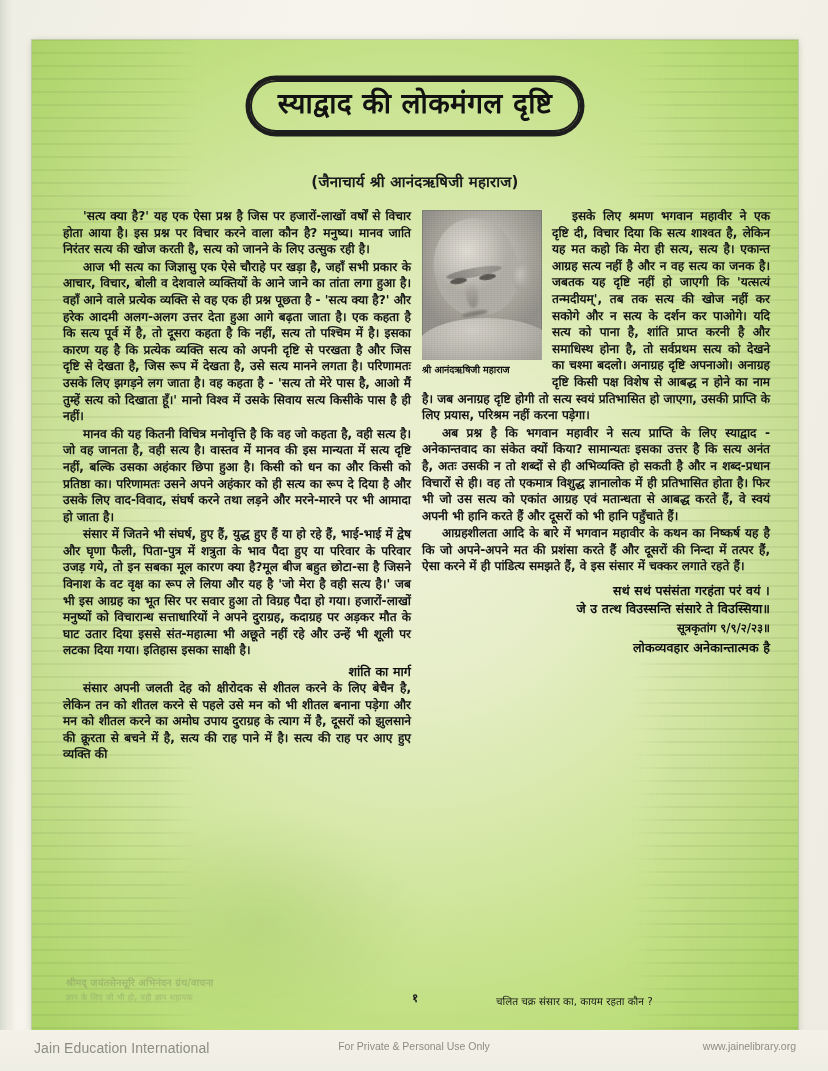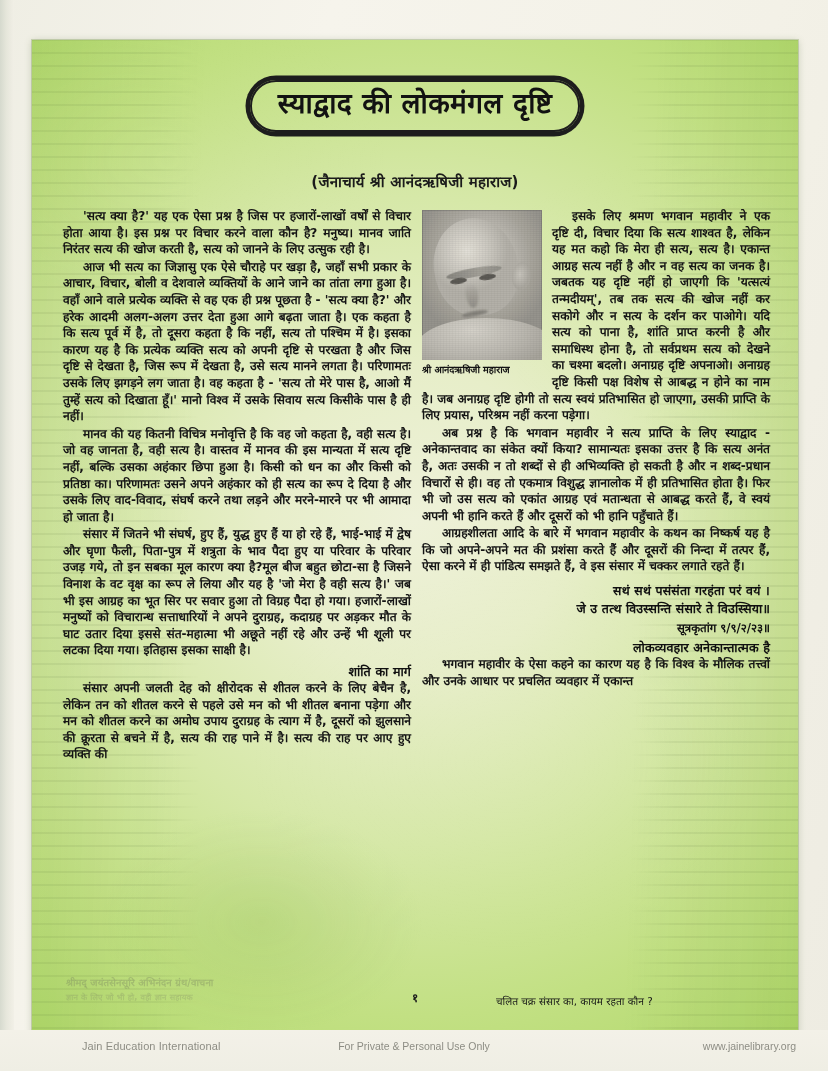--- a/index.html
+++ b/index.html
@@ -178,22 +178,22 @@
   .couplet div{
     font-size:10.3px;font-weight:400;color:#161616;line-height:14.5px;white-space:nowrap;
   }
 
   
   .scanbar{
     position:absolute;left:0;right:0;bottom:0;height:41px;
     background:linear-gradient(180deg,#f3f1e8,#efeee4);
   }
   .scanbar .jei{
-    position:absolute;left:34px;top:10px;font-size:11px;color:#8d8d84;
-    font-family:"Liberation Sans",sans-serif;letter-spacing:.1px;margin-left:48px;
+    position:absolute;left:34px;top:10px;font-size:14px;color:#8d8d84;
+    font-family:"Liberation Sans",sans-serif;letter-spacing:.1px;
   }
   .scanbar .priv{
     position:absolute;left:0;right:0;top:10px;text-align:center;font-size:10.5px;
     color:#8d8d84;font-family:"Liberation Sans",sans-serif;
   }
   .scanbar .url{
     position:absolute;right:32px;top:10px;font-size:10.5px;color:#8d8d84;
     font-family:"Liberation Sans",sans-serif;
   }
 </style>
@@ -247,21 +247,20 @@
           <p class="body">अब प्रश्न है कि भगवान महावीर ने सत्य प्राप्ति के लिए स्याद्वाद - अनेकान्तवाद का संकेत क्यों किया? सामान्यतः इसका उत्तर है कि सत्य अनंत है, अतः उसकी न तो शब्दों से ही अभिव्यक्ति हो सकती है और न शब्द-प्रधान विचारों से ही। वह तो एकमात्र विशुद्ध ज्ञानालोक में ही प्रतिभासित होता है। फिर भी जो उस सत्य को एकांत आग्रह एवं मतान्धता से आबद्ध करते हैं, वे स्वयं अपनी भी हानि करते हैं और दूसरों को भी हानि पहुँचाते हैं।</p>
           <p class="body">आग्रहशीलता आदि के बारे में भगवान महावीर के कथन का निष्कर्ष यह है कि जो अपने-अपने मत की प्रशंसा करते हैं और दूसरों की निन्दा में तत्पर हैं, ऐसा करने में ही पांडित्य समझते हैं, वे इस संसार में चक्कर लगाते रहते हैं।</p>
 
           <div class="verse">
             <div class="verse-line">सथं सथं पसंसंता गरहंता परं वयं ।</div>
             <div class="verse-line">जे उ तत्थ विउस्सन्ति संसारे ते विउस्सिया॥</div>
             <div class="verse-cite">सूत्रकृतांग ९/९/२/२३॥</div>
           </div>
 
           <h3 class="sub">लोकव्यवहार अनेकान्तात्मक है</h3>
-          <p class="body">भगवान महावीर के ऐसा कहने का कारण यह है कि विश्व के मौलिक तत्त्वों और उनके आधार पर प्रचलित व्यवहार में एकान्त</p>
         </div>
       </div>
 
       <div class="footer-faded">
         <span>श्रीमद् जयंतसेनसूरि अभिनंदन ग्रंथ/वाचना</span>
         <span class="l2">ज्ञान के लिए जो भी हो, वही ज्ञान सहायक</span>
       </div>
       <div class="page-num">१</div>
       <div class="couplet">
         <div>चलित चक्र संसार का, कायम रहता कौन ?</div>

